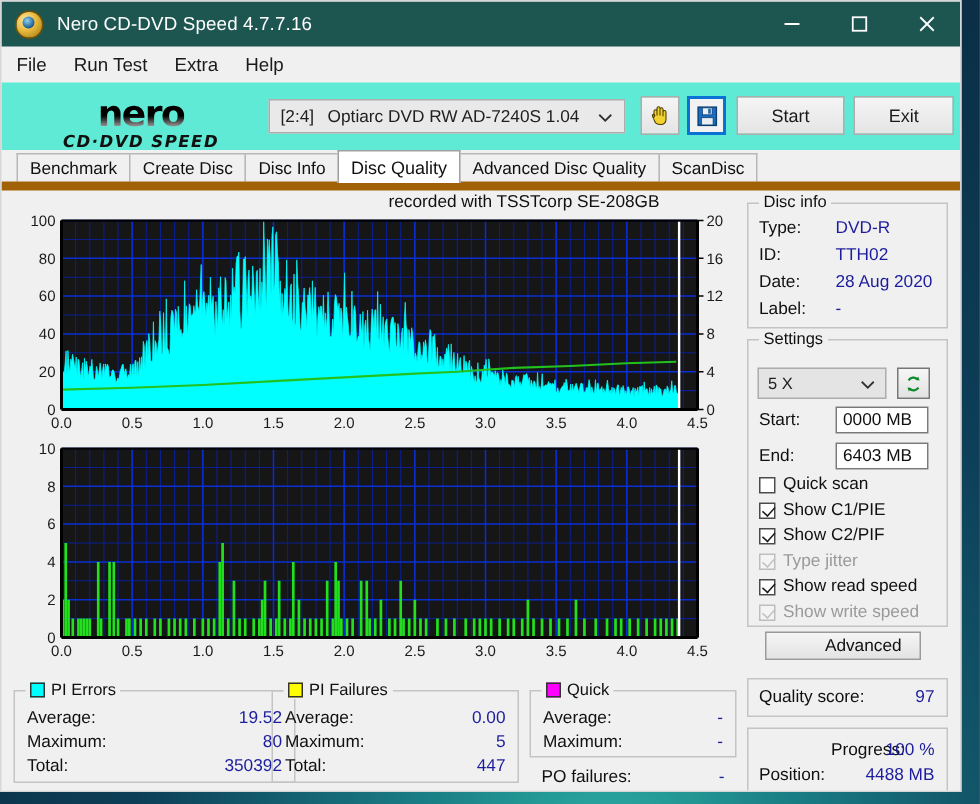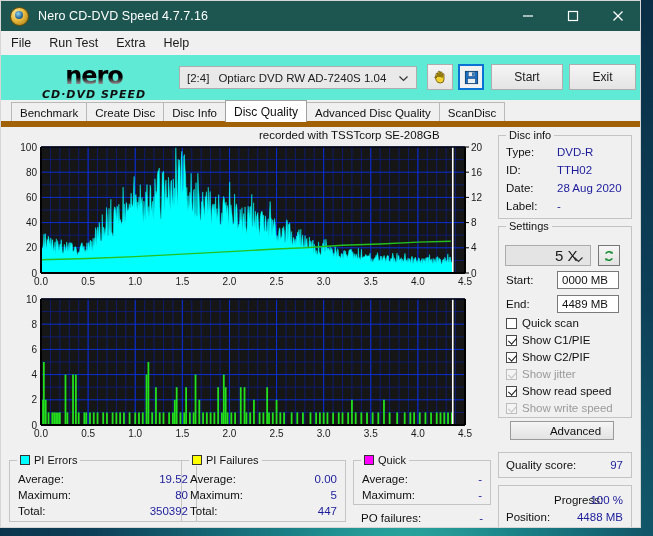--- a/index.html
+++ b/index.html
@@ -140,21 +140,21 @@
     position:relative;border:1px solid #c4c4c4;box-sizing:border-box;margin-bottom:7px;
   }
   .rgroup-title{
     position:absolute;top:-7px;left:7px;background:#f0f0f0;padding:0 3px;font-size:11px;color:#101010;
   }
   .kv{position:absolute;font-size:11.5px;color:#101010;white-space:nowrap;}
   .kvv{position:absolute;font-size:11.5px;color:#1c1c9c;white-space:nowrap;}
   .speed-sel{
     position:absolute;left:6px;top:18px;width:86px;height:21px;box-sizing:border-box;
     background:#e4e4e4;border:1px solid #adadad;display:flex;align-items:center;
-    font-size:15px;color:#202020;padding-left:43px;
+    font-size:11px;color:#202020;
   }
   .speed-sel span{margin-left:6px;}
   .refresh-btn{
     position:absolute;left:99px;top:18px;width:22px;height:21px;box-sizing:border-box;
     background:linear-gradient(180deg,#f6f6f6,#e2e2e2);border:1px solid #777;
     display:flex;align-items:center;justify-content:center;
   }
   .field{
     position:absolute;width:62px;height:18px;box-sizing:border-box;background:#fff;
     border:1px solid #7a7a7a;font-size:11.5px;color:#101010;
@@ -641,37 +641,37 @@
             <polygon points="11.6,2.2 12.6,5.4 9.4,5.0" fill="#0a8a2a"></polygon>
             <path d="M11.8 10.8 A4.4 4.4 0 0 1 5 11.6" fill="none" stroke="#0a8a2a" stroke-width="1.6"></path>
             <polygon points="4.4,13.8 3.4,10.6 6.6,11.0" fill="#0a8a2a"></polygon>
           </svg>
         </div>
 
         <div class="kv" style="left:7px;top:47px;">Start:</div>
         <div class="field" style="left:58px;top:44px;">0000 MB</div>
 
         <div class="kv" style="left:7px;top:71px;">End:</div>
-        <div class="field" style="left:58px;top:68px;">4489 MB</div>
+        <div class="field" style="left:58px;top:68px;">6403 MB</div>
 
         <div class="cbrow" style="left:7px;top:90px;">
           <span class="cb"></span>
           <span>Quick scan</span>
         </div>
         <div class="cbrow" style="left:7px;top:107px;">
           <span class="cb checked"></span>
           <span>Show C1/PIE</span>
         </div>
         <div class="cbrow" style="left:7px;top:124px;">
           <span class="cb checked"></span>
           <span>Show C2/PIF</span>
         </div>
         <div class="cbrow dis" style="left:7px;top:141px;">
           <span class="cb checked"></span>
-          <span>Show jitter</span>
+          <span>Type jitter</span>
         </div>
         <div class="cbrow" style="left:7px;top:158px;">
           <span class="cb checked"></span>
           <span>Show read speed</span>
         </div>
         <div class="cbrow dis" style="left:7px;top:175px;">
           <span class="cb checked"></span>
           <span>Show write speed</span>
         </div>
       </div>

